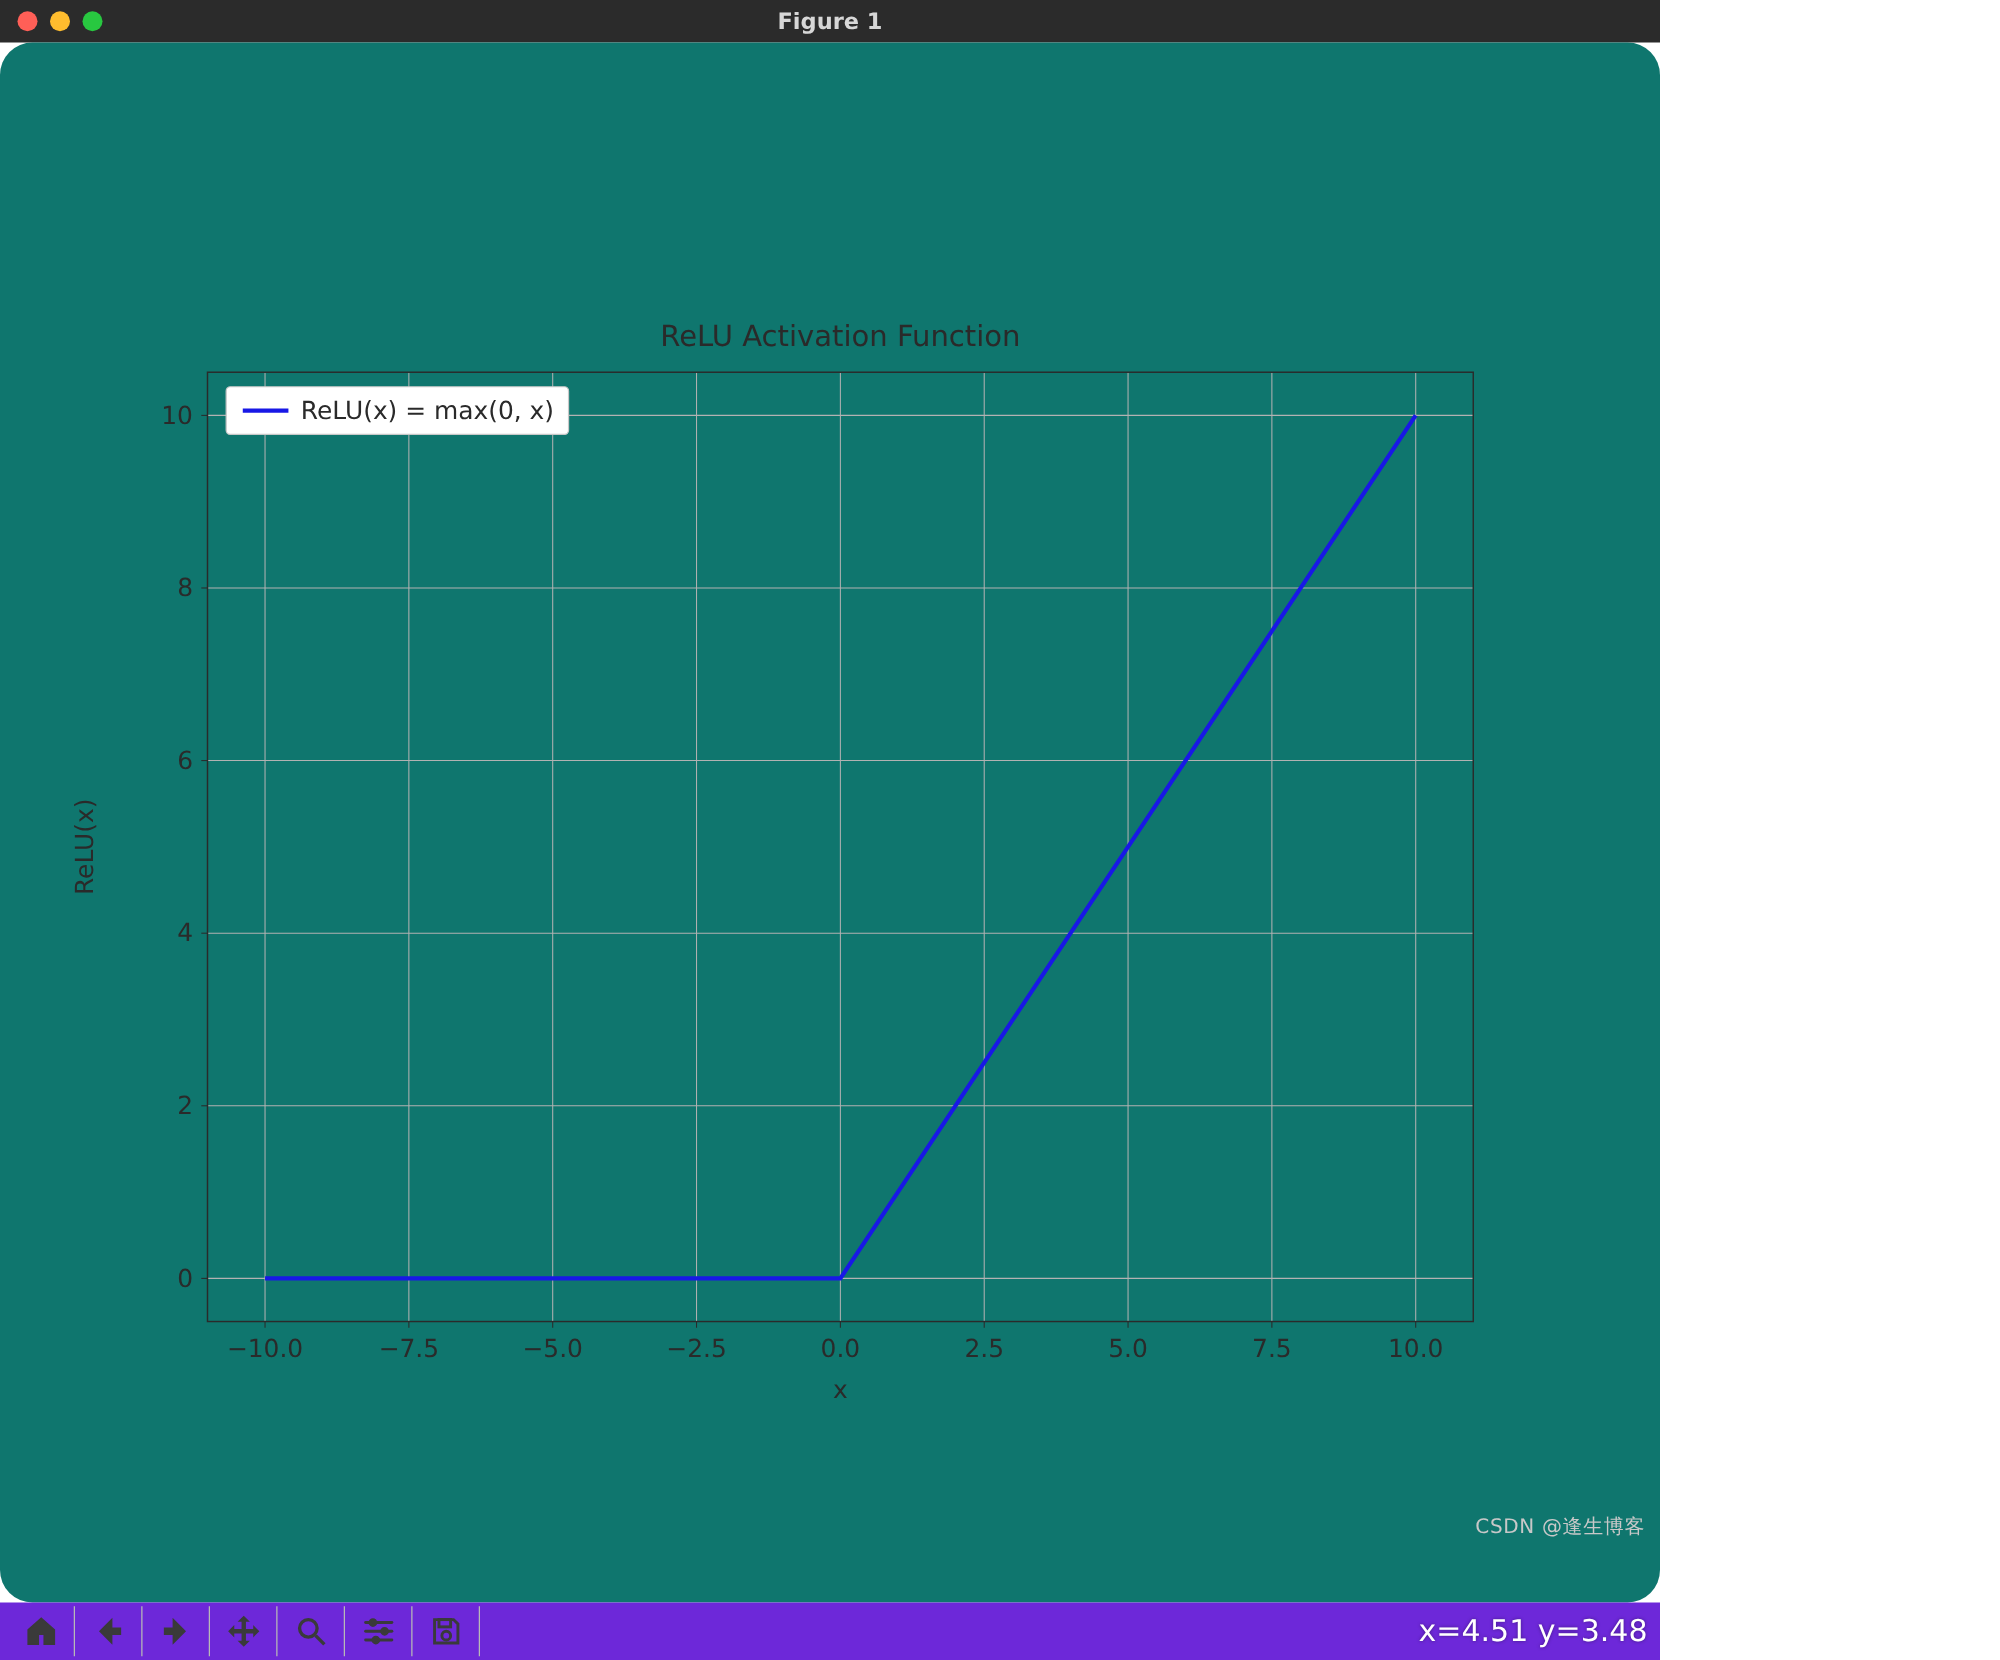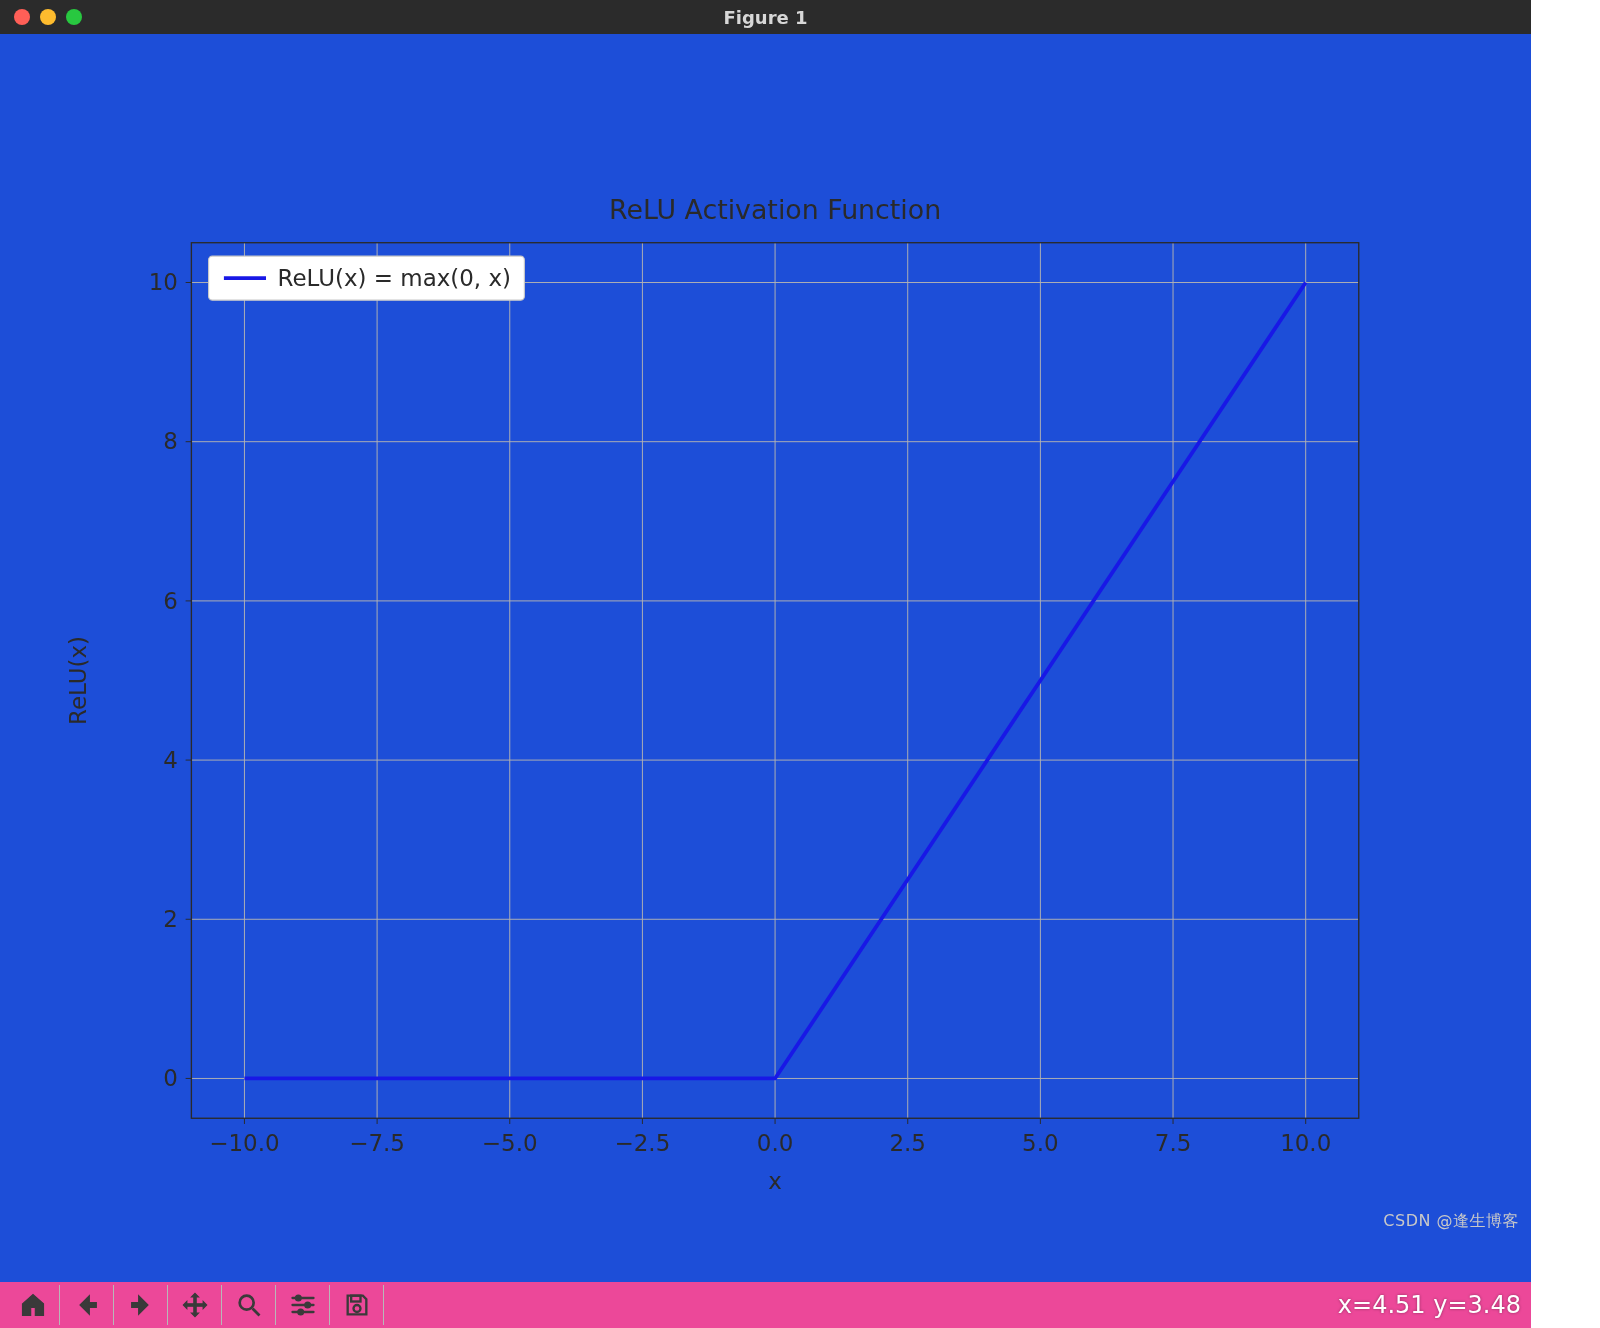--- a/index.html
+++ b/index.html
@@ -4,21 +4,21 @@
 <style>
   * { box-sizing: border-box; margin: 0; padding: 0; }
   body {
     font-family: "DejaVu Sans", "Helvetica Neue", Arial, sans-serif;
     background: #fff;
     width: 1600px;
     height: 1328px;
     overflow: hidden;
   }
   .window {
-    width: 1531px;
+    width: 1328px;
     height: 1328px;
     display: flex;
     flex-direction: column;
     background: #ffffff;
   }
   .titlebar {
     height: 34px;
     background: #2b2b2b;
     display: flex;
     align-items: center;
@@ -37,33 +37,34 @@
   .title {
     position: absolute;
     left: 0; right: 0;
     text-align: center;
     color: #d7d7d7;
     font-size: 18px;
     font-weight: 600;
   }
   .figure-area {
     flex: 1 1 auto;
-    background: #1d4ed8;
+    background: #0f766e;
     position: relative;
+    border-radius: 26px;
   }
   svg.chart {
     position: absolute;
     inset: 0;
     width: 100%;
     height: 100%;
   }
   .toolbar {
     flex: 0 0 46px;
     height: 46px;
-    background: #ec4899;
+    background: #6d28d9;
     display: flex;
     align-items: center;
     padding: 0 6px;
     position: relative;
   }
   .tool-btn {
     width: 54px;
     height: 40px;
     display: flex;
     align-items: center;

